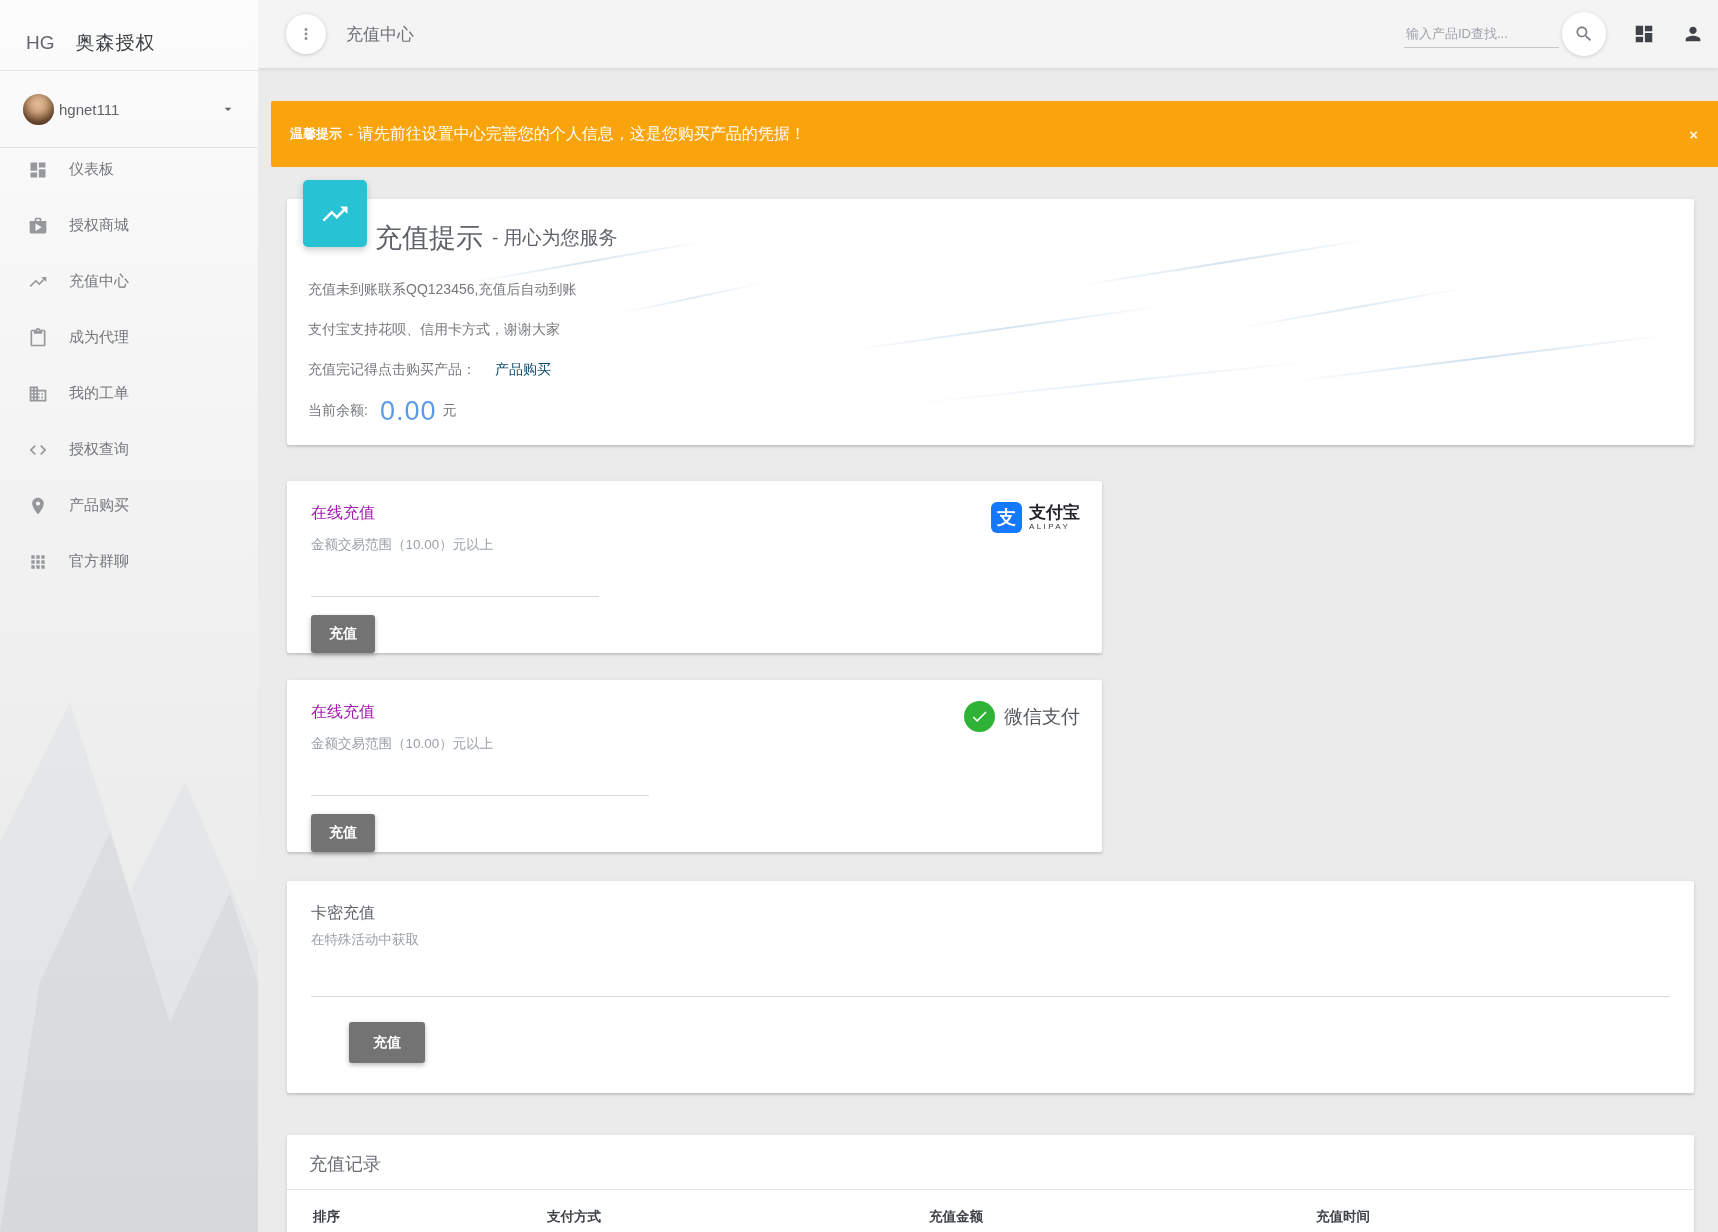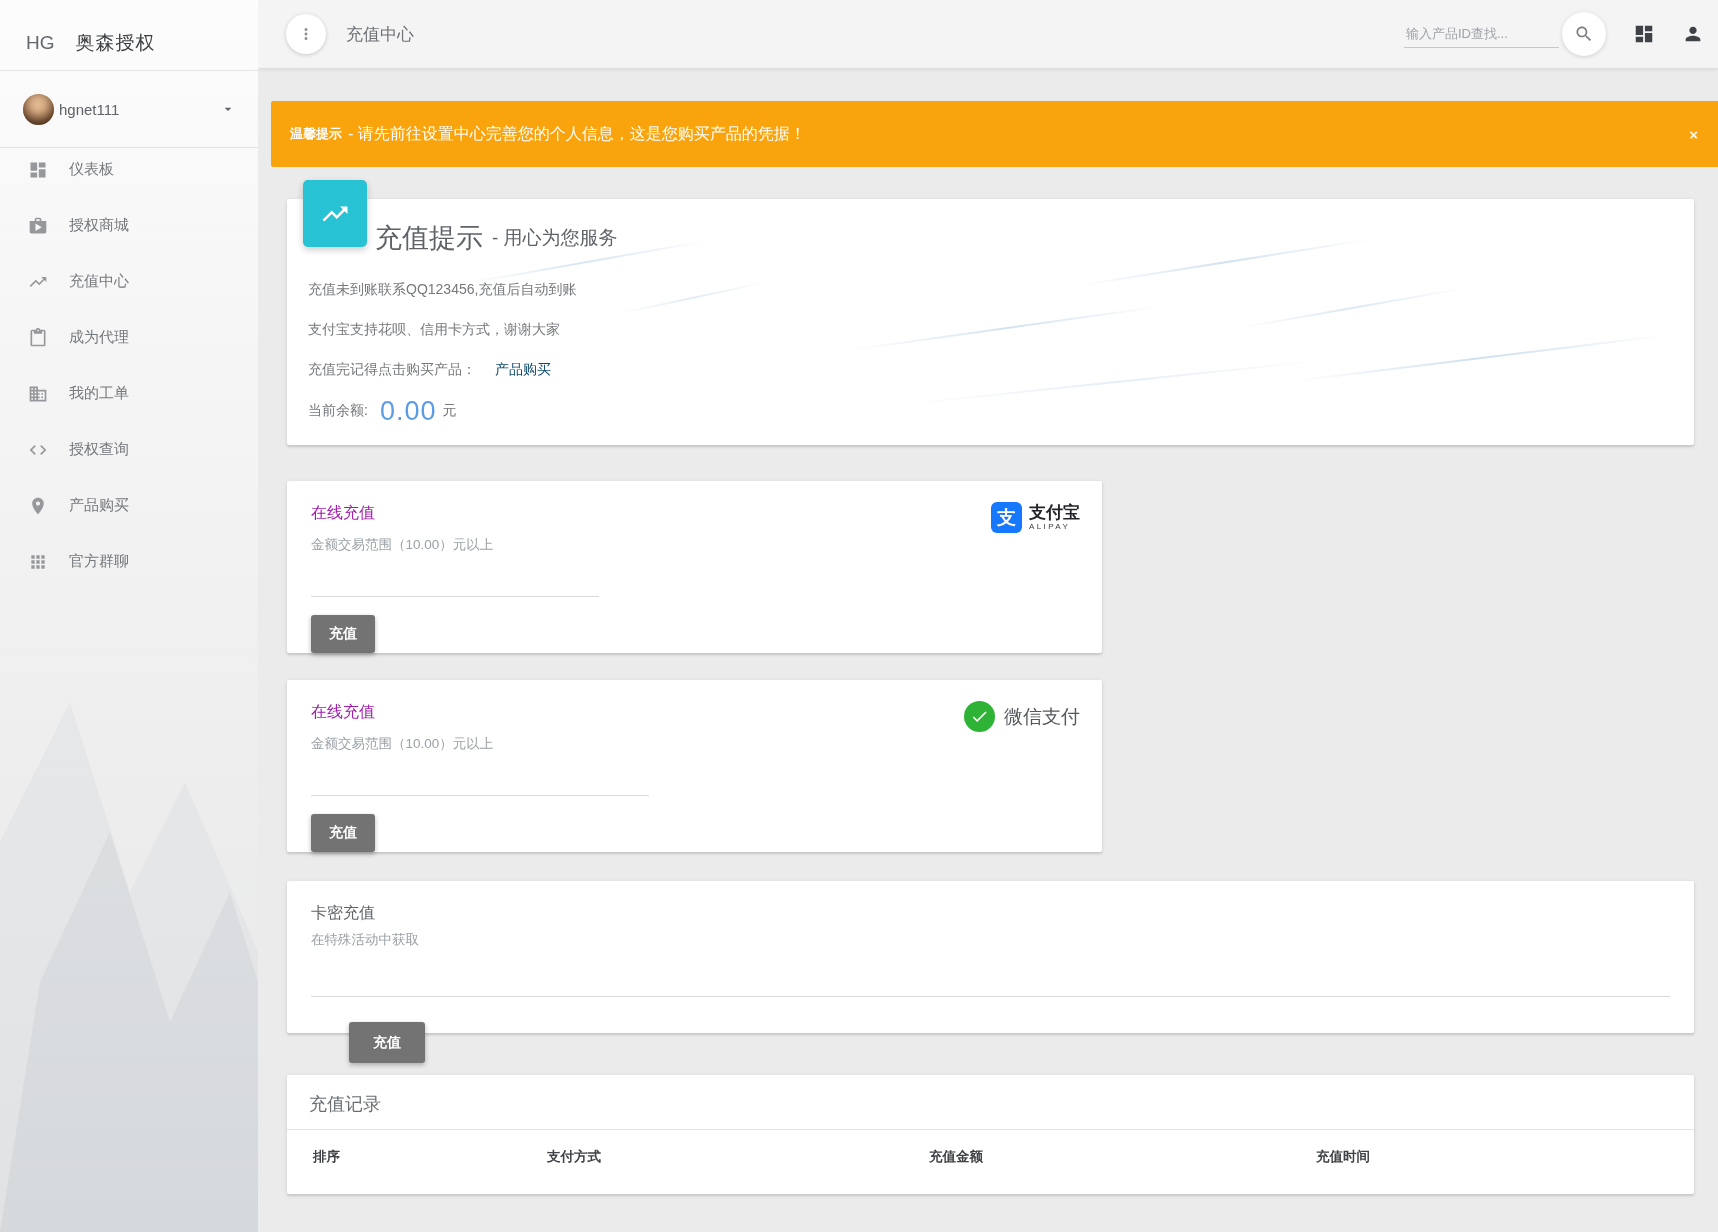--- a/index.html
+++ b/index.html
@@ -82,21 +82,21 @@
   .alipay-box { width:31px; height:31px; border-radius:6px; background:#1677ff; color:#fff; font-size:19px; font-weight:bold;
                 display:flex; align-items:center; justify-content:center; }
   .alipay-text { margin-left:7px; display:flex; flex-direction:column; }
   .alipay-cn { font-size:17px; font-weight:bold; color:#23242a; line-height:19px; }
   .alipay-en { font-size:8px; color:#3a3b40; letter-spacing:2.4px; line-height:10px; }
   .wechat-circle { width:31px; height:31px; border-radius:50%; background:#2eb336; display:flex; align-items:center; justify-content:center; }
   .wechat-circle svg { width:19px; height:19px; color:#fff; }
   .wechat-text { margin-left:9px; font-size:19px; color:#55585c; }
 
   
-  .key-card { position:relative; margin:29px 0 0 29px; width:1407px; height:152px; padding:22px 24px; }
+  .key-card { position:relative; margin:29px 0 0 29px; width:1407px; height:212px; padding:22px 24px; }
   .key-title { font-size:16px; color:#5f6368; }
   .key-hint { margin-top:7px; font-size:13.5px; color:#9aa0a6; }
   .key-input { display:block; margin-top:26px; width:100%; height:22px; border:none; border-bottom:1px solid #d9d9d9;
                background:transparent; outline:none; font-size:14px; color:#555; font-family:inherit; }
   .key-btn { margin:25px 0 0 38px; width:76px; height:41px; }
 
   
   .records-card { margin:42px 0 0 29px; width:1407px; height:119px; overflow:hidden; }
   .records-title { margin:0; padding:17px 0 13px 22px; font-size:18px; font-weight:400; color:#6a6e73; border-bottom:1px solid #e4e4e4; }
   .records-head { display:grid; grid-template-columns:234px 382px 387px 1fr; padding:18px 0 0 26px; }

